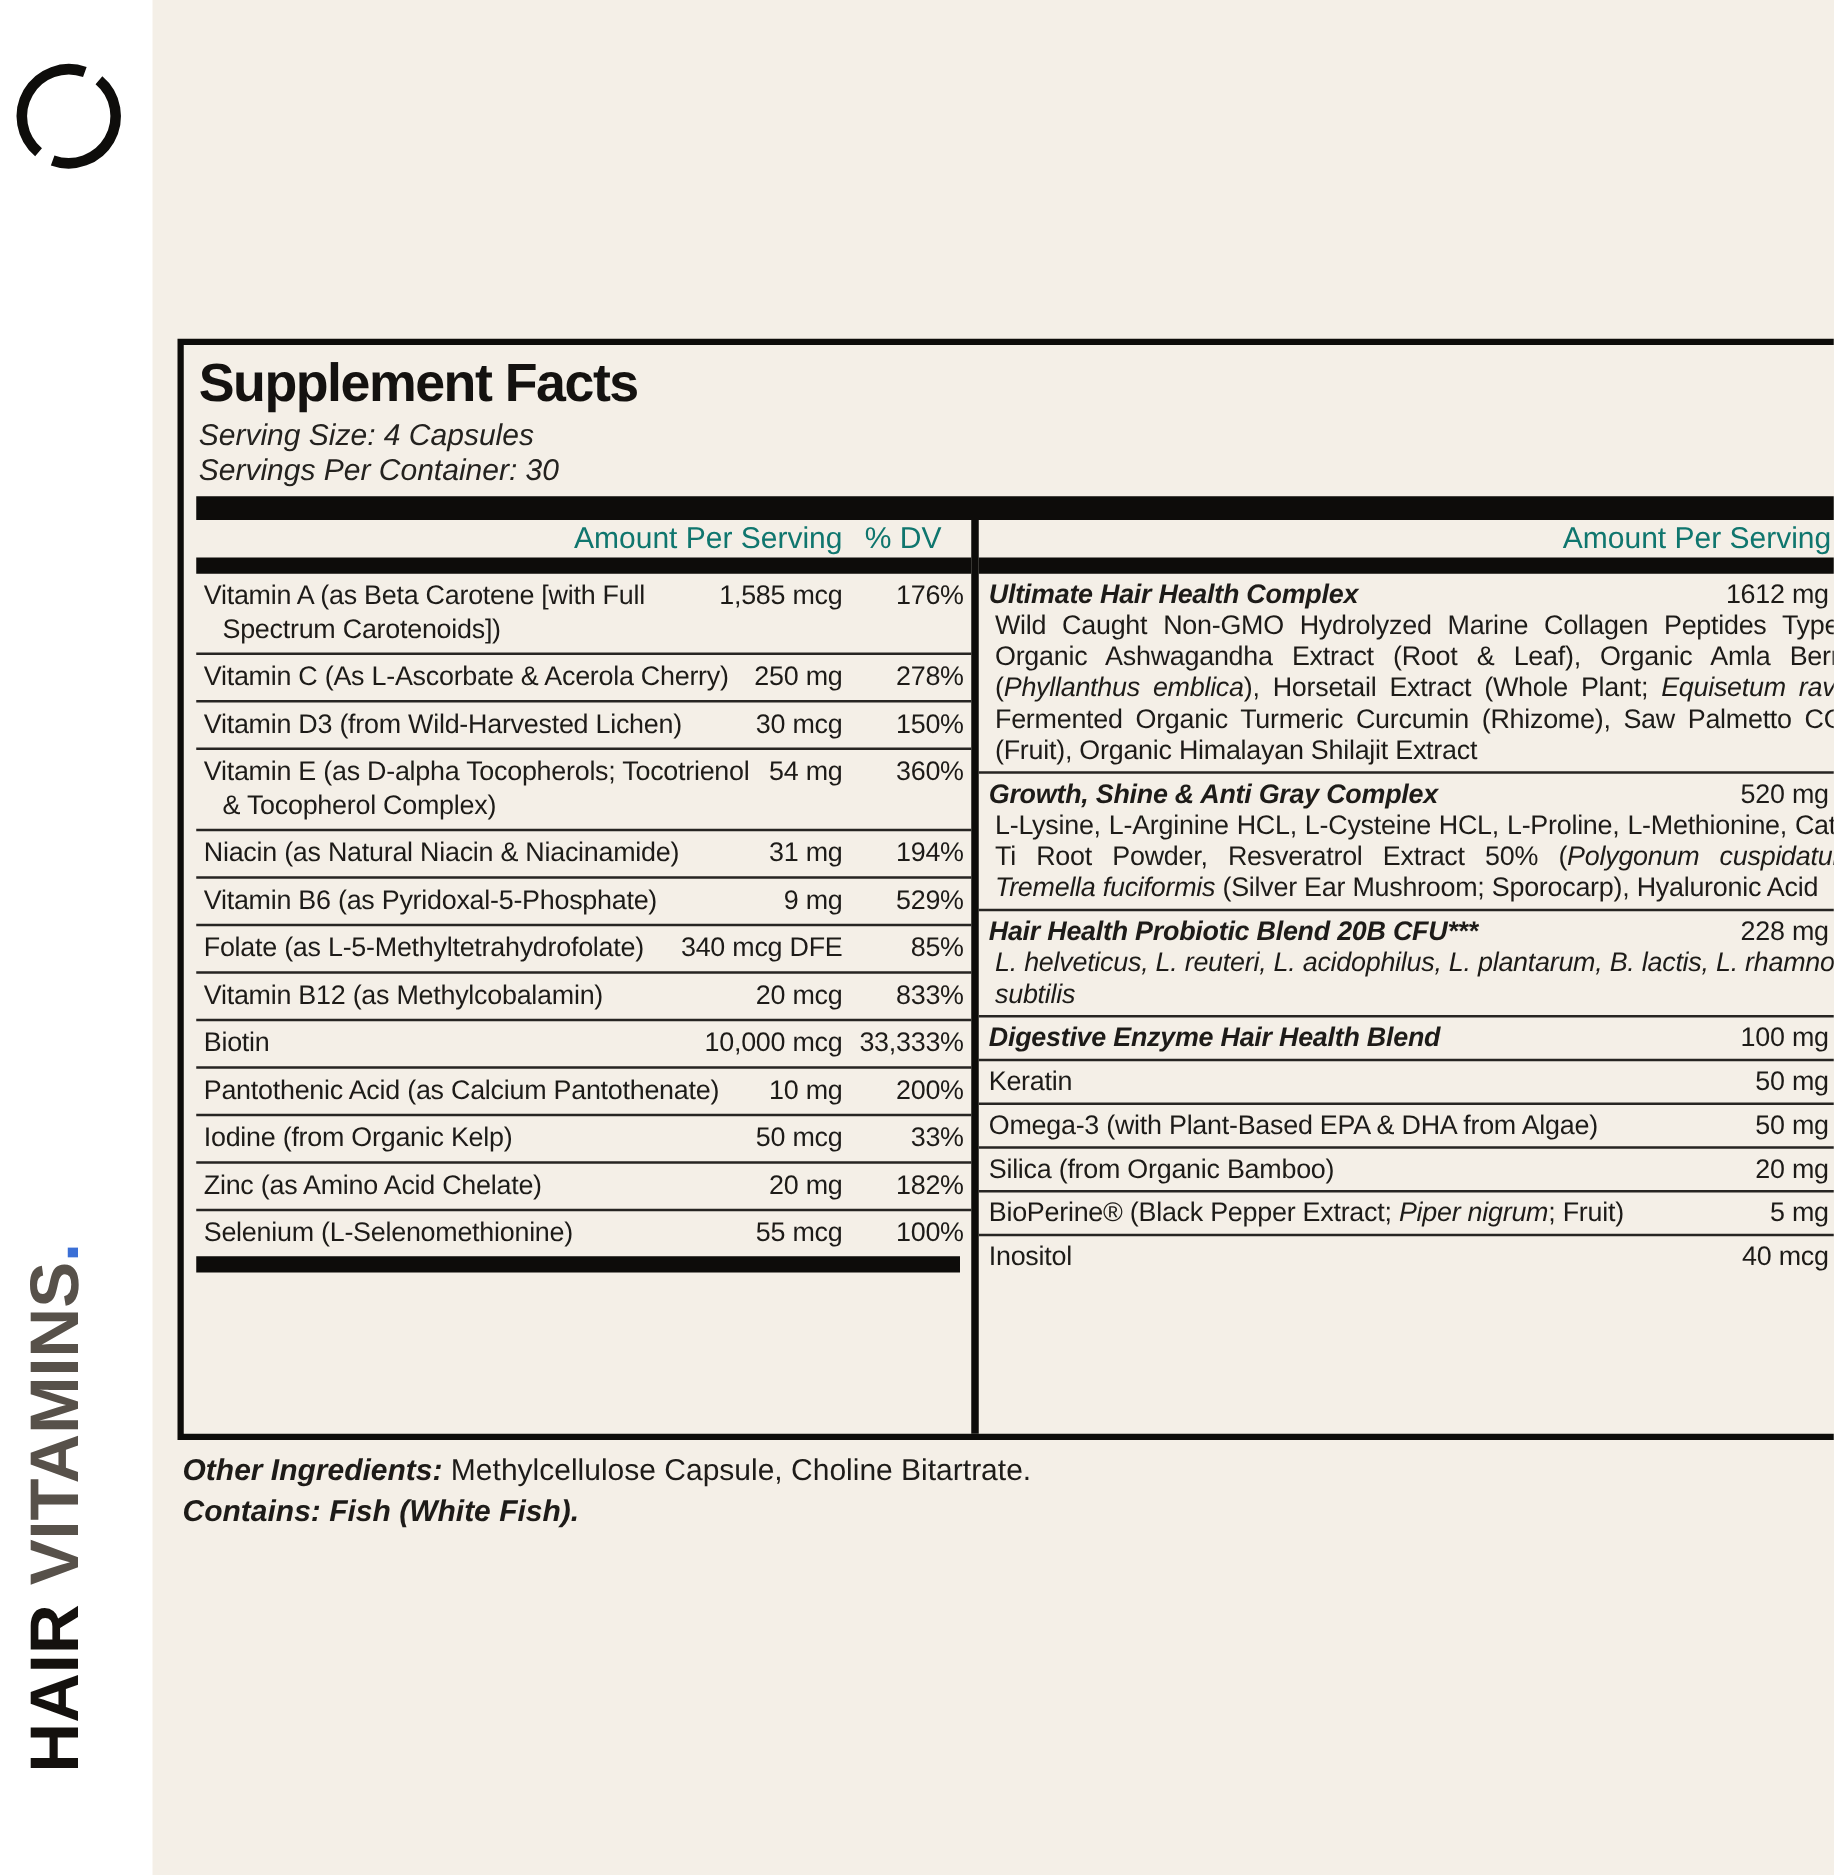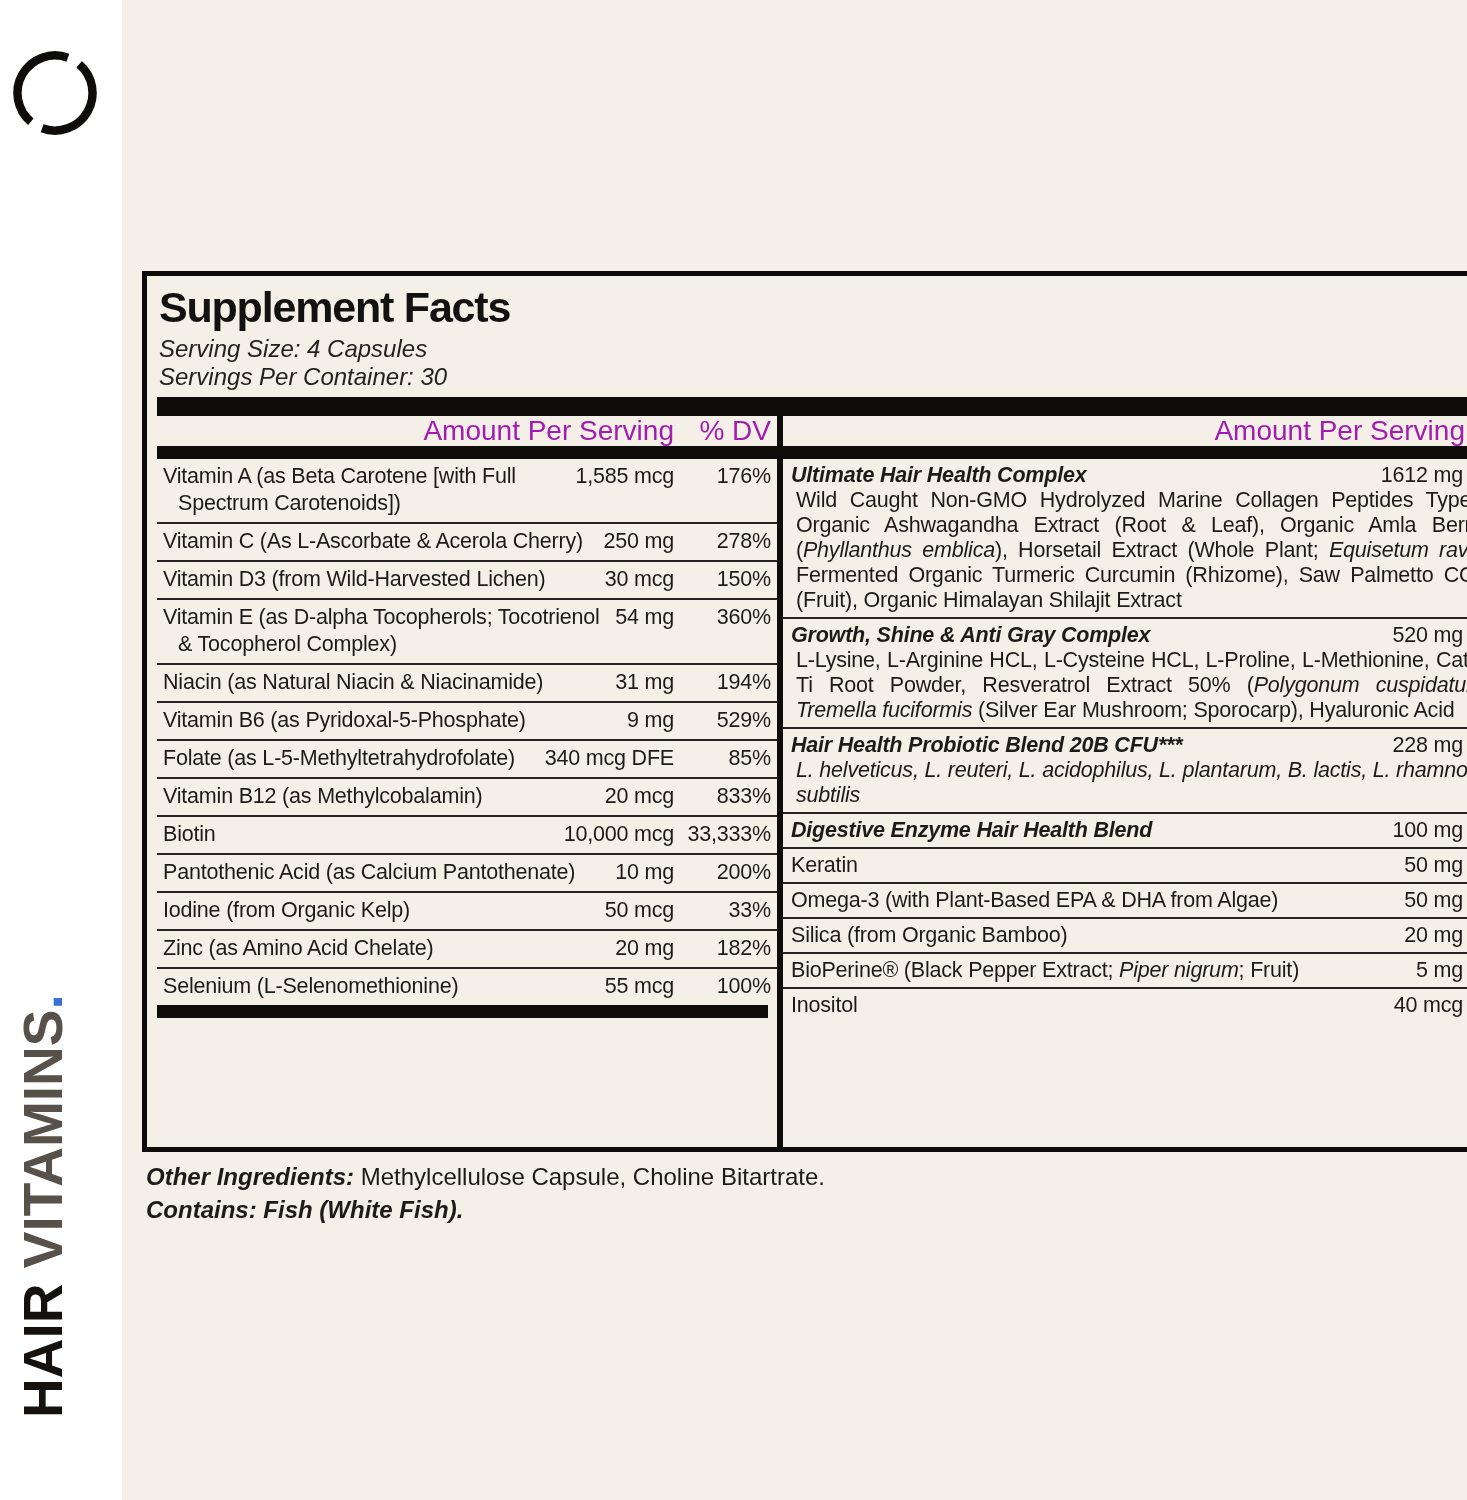--- a/index.html
+++ b/index.html
@@ -24,23 +24,23 @@
   }
   .panel-title { font-size:43px; font-weight:700; letter-spacing:-1.2px; line-height:1.02; margin:2px 0 5px 2px; color:#141210; }
   .serving-line { font-size:24px; line-height:28px; margin-left:2px; color:#24221f;font-style:italic; }
   .bar-heavy { height:19px; background:#0d0c0a; margin-top:6px; }
 
   .cols { display:flex; align-items:stretch; height:734px; }
   .col-left { width:620px; flex:none; display:flex; flex-direction:column; }
   .col-divider { width:6px; flex:none; background:#0d0c0a; }
   .col-right { flex:1; display:flex; flex-direction:column; min-width:0; }
 
-  .col-hdr { display:flex; align-items:center; height:30px; padding:0 6px; font-size:28px; color:#a21caf; }
+  .col-hdr { display:flex; align-items:center; height:30px; padding:0 6px; font-size:24px; color:#0f766e; }
   .col-hdr .h-amt { margin-left:auto; }
-  .col-hdr .h-dv { flex:none; text-align:right; }
+  .col-hdr .h-dv { flex:none; text-align:center; }
   .col-left  .h-dv { width:97px; }
   .col-right .h-dv { width:100px; }
   .bar-mid { height:13px; background:#0d0c0a; flex:none; }
 
   
   .lrow { display:flex; align-items:flex-start; padding:4px 6px 5px 6px; font-size:21.5px; line-height:27px; letter-spacing:-0.2px; }
   .lrow + .lrow { border-top:2px solid #262422; }
   .lname { flex:1; padding-left:15px; text-indent:-15px; }
   .lamt { margin-left:auto; white-space:nowrap; padding-left:8px; }
   .lpct { width:97px; flex:none; text-align:right; white-space:nowrap; }

